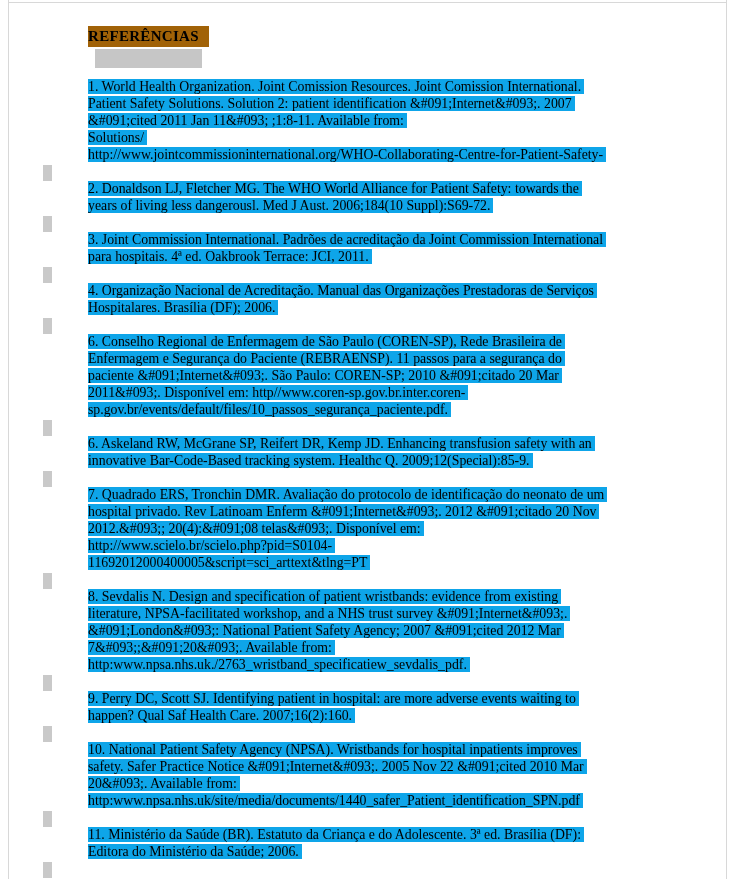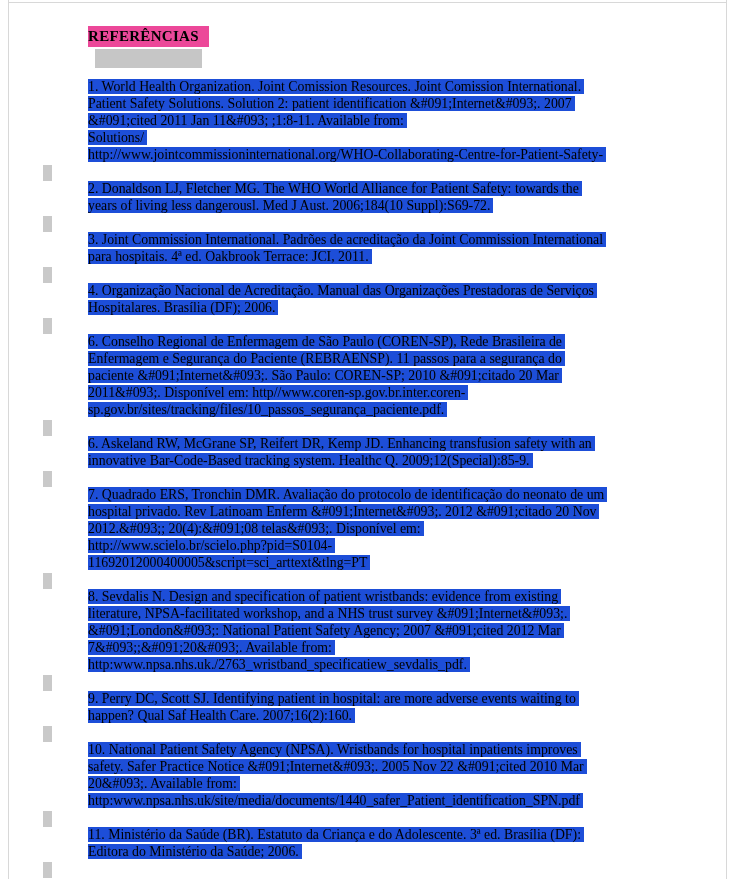--- a/index.html
+++ b/index.html
@@ -12,27 +12,27 @@
     color: #000000;
   }
   .edge { position: absolute; background: #d8d8d8; }
   .edge-left  { left: 8px;  top: 0; bottom: 0; width: 1px; }
   .edge-right { right: 2px; top: 0; bottom: 0; width: 1px; }
   .edge-top   { left: 8px;  right: 2px; top: 2px; height: 1px; }
 
   .content { position: absolute; left: 88px; top: 26px; width: 560px; }
 
   .heading { margin: 0; font-size: 15px; font-weight: bold; line-height: 21px; letter-spacing: 0.3px; }
-  .hl-head { background: #ec4899; display: inline-block; padding-right: 10px; }
+  .hl-head { background: #a16207; display: inline-block; padding-right: 10px; }
 
   .blankline { margin: 2px 0 10px 7px; width: 107px; height: 19px; background: #c6c6c6; }
 
   .para { margin: 0 0 17px 0; }
   .line { height: 17px; line-height: 17px; font-size: 13.8px; white-space: pre; }
-  .hl   { background: #1d4ed8; padding-right: 3px; }
+  .hl   { background: #0ea5e9; padding-right: 3px; }
 
   .mark { position: absolute; left: 43px; width: 9px; height: 16px; background: #c9c9c9; }
 </style>
 </head>
 <body>
 
 <div class="page">
   <div class="edge edge-left"></div>
   <div class="edge edge-top"></div>
   <div class="edge edge-right"></div>
@@ -58,21 +58,21 @@
         </div>
         <div class="para">
           <div class="line"><span class="hl">4. Organização Nacional de Acreditação. Manual das Organizações Prestadoras de Serviços</span></div>
           <div class="line"><span class="hl">Hospitalares. Brasília (DF); 2006.</span></div>
         </div>
         <div class="para">
           <div class="line"><span class="hl">6. Conselho Regional de Enfermagem de São Paulo (COREN-SP), Rede Brasileira de</span></div>
           <div class="line"><span class="hl">Enfermagem e Segurança do Paciente (REBRAENSP). 11 passos para a segurança do</span></div>
           <div class="line"><span class="hl">paciente &amp;#091;Internet&amp;#093;. São Paulo: COREN-SP; 2010 &amp;#091;citado 20 Mar</span></div>
           <div class="line"><span class="hl">2011&amp;#093;. Disponível em: http//www.coren-sp.gov.br.inter.coren-</span></div>
-          <div class="line"><span class="hl">sp.gov.br/sites/tracking/files/10_passos_segurança_paciente.pdf.</span></div>
+          <div class="line"><span class="hl">sp.gov.br/events/default/files/10_passos_segurança_paciente.pdf.</span></div>
         </div>
         <div class="para">
           <div class="line"><span class="hl">6. Askeland RW, McGrane SP, Reifert DR, Kemp JD. Enhancing transfusion safety with an</span></div>
           <div class="line"><span class="hl">innovative Bar-Code-Based tracking system. Healthc Q. 2009;12(Special):85-9.</span></div>
         </div>
         <div class="para">
           <div class="line"><span class="hl">7. Quadrado ERS, Tronchin DMR. Avaliação do protocolo de identificação do neonato de um</span></div>
           <div class="line"><span class="hl">hospital privado. Rev Latinoam Enferm &amp;#091;Internet&amp;#093;. 2012 &amp;#091;citado 20 Nov</span></div>
           <div class="line"><span class="hl">2012.&amp;#093;; 20(4):&amp;#091;08 telas&amp;#093;. Disponível em:</span></div>
           <div class="line"><span class="hl">http://www.scielo.br/scielo.php?pid=S0104-</span></div>

